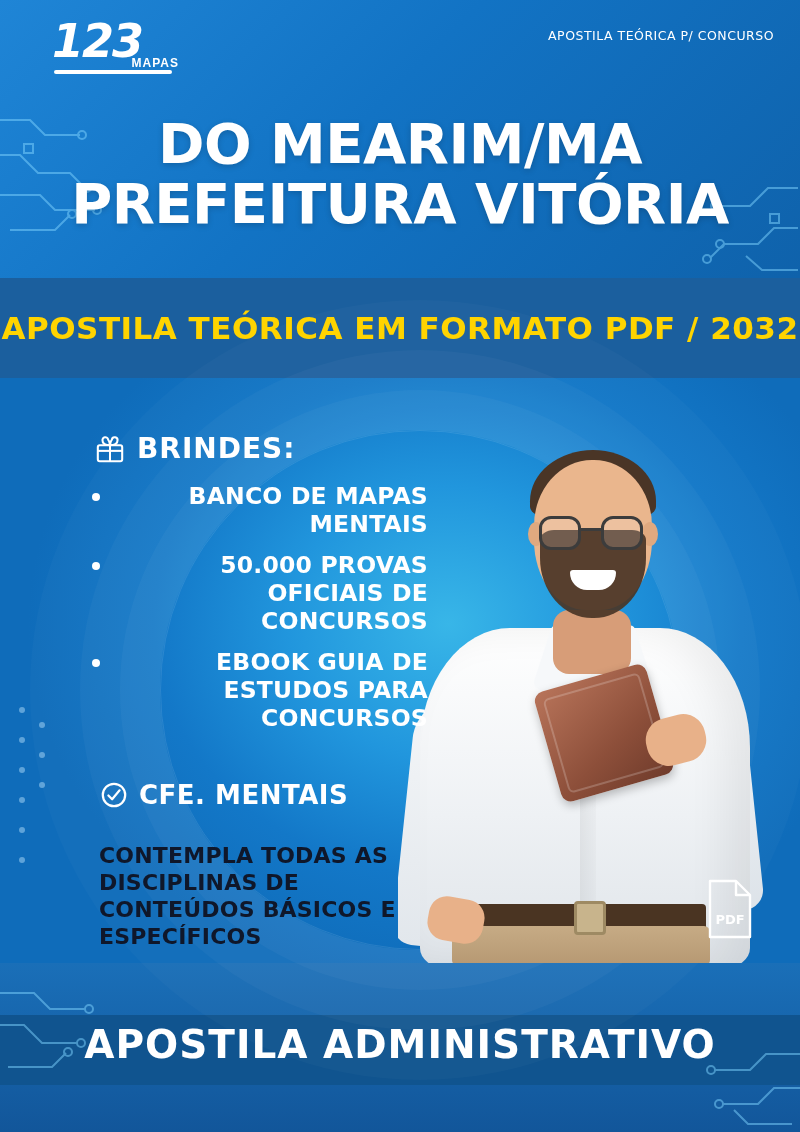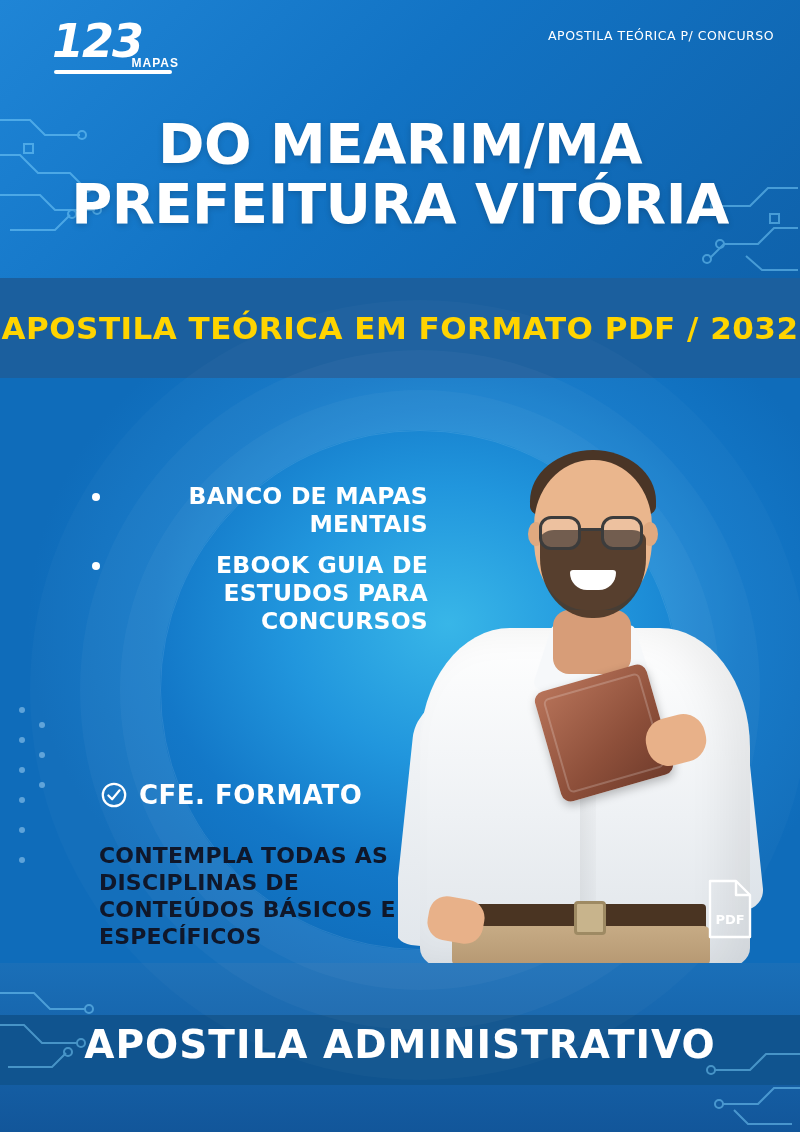--- a/index.html
+++ b/index.html
@@ -475,32 +475,43 @@
     <div class="p-belt"></div>
     <div class="p-pants"></div>
     <div class="p-buckle"></div>
     <div class="p-tablet">
         <div class="p-tablet-inner"></div>
       </div>
     <div class="p-hand-r"></div>
     <div class="p-hand-l"></div>
   </div>
 
+  <div class="brindes-head">
+    <svg class="gift-icon" viewBox="0 0 32 32" fill="none" stroke="#ffffff" stroke-width="2.2">
+      <rect x="3" y="12" width="26" height="17" rx="2"></rect>
+      <path d="M3 18h26"></path>
+      <path d="M16 12v17"></path>
+      <path d="M16 12c-6 0-8-2-8-5a3 3 0 016-1c1.2 1.4 2 4 2 6z"></path>
+      <path d="M16 12c6 0 8-2 8-5a3 3 0 00-6-1c-1.2 1.4-2 4-2 6z"></path>
+    </svg>
+    <span>BRINDES:</span>
+  </div>
 
   <ul class="bullets">
     <li>BANCO DE MAPAS MENTAIS</li>
+    <li>50.000 PROVAS OFICIAIS DE CONCURSOS</li>
     <li>EBOOK GUIA DE ESTUDOS PARA CONCURSOS</li>
   </ul>
 
   <div class="edital-head">
     <svg class="check-icon" viewBox="0 0 30 30" fill="none" stroke="#ffffff" stroke-width="2.4">
       <circle cx="15" cy="15" r="12"></circle>
       <path d="M9 15.5l4 4 8-9.5" stroke-linecap="round" stroke-linejoin="round"></path>
     </svg>
-    <span>CFE. FORMATO</span>
+    <span>CFE. MENTAIS</span>
   </div>
   <div class="edital-text">CONTEMPLA TODAS AS DISCIPLINAS DE CONTEÚDOS BÁSICOS E ESPECÍFICOS</div>
 
   <svg class="pdf-badge" viewBox="0 0 52 62" fill="none" stroke="#ffffff" stroke-width="2.4">
     <path d="M6 3h26l14 14v42H6z" stroke-linejoin="round"></path>
     <path d="M32 3v14h14" stroke-linejoin="round"></path>
     <text x="26" y="46" text-anchor="middle" font-family="DejaVu Sans, sans-serif" font-size="13" font-weight="bold" fill="#ffffff" stroke="none">PDF</text>
   </svg>
 
   <div class="role-bar">APOSTILA ADMINISTRATIVO</div>

